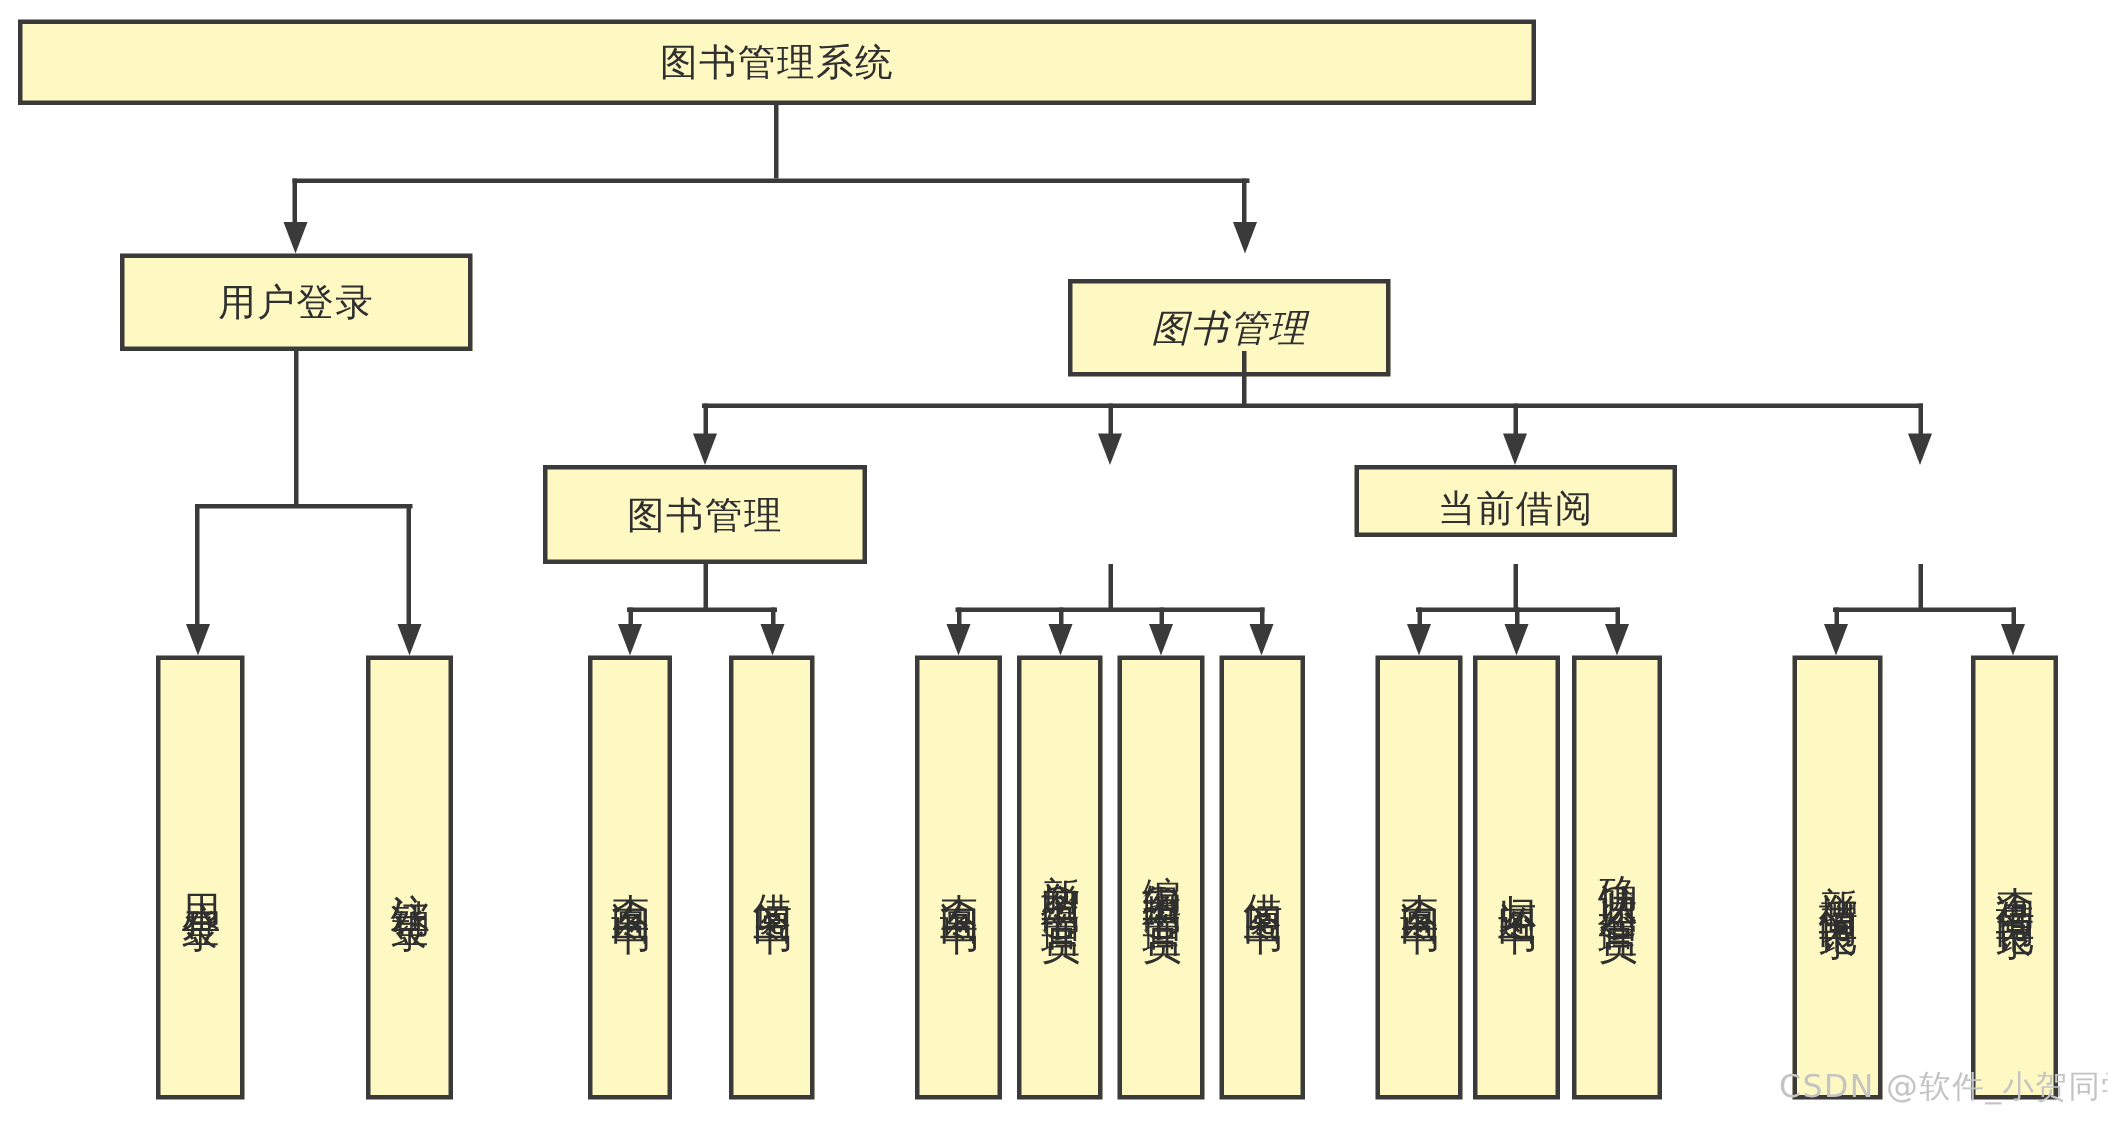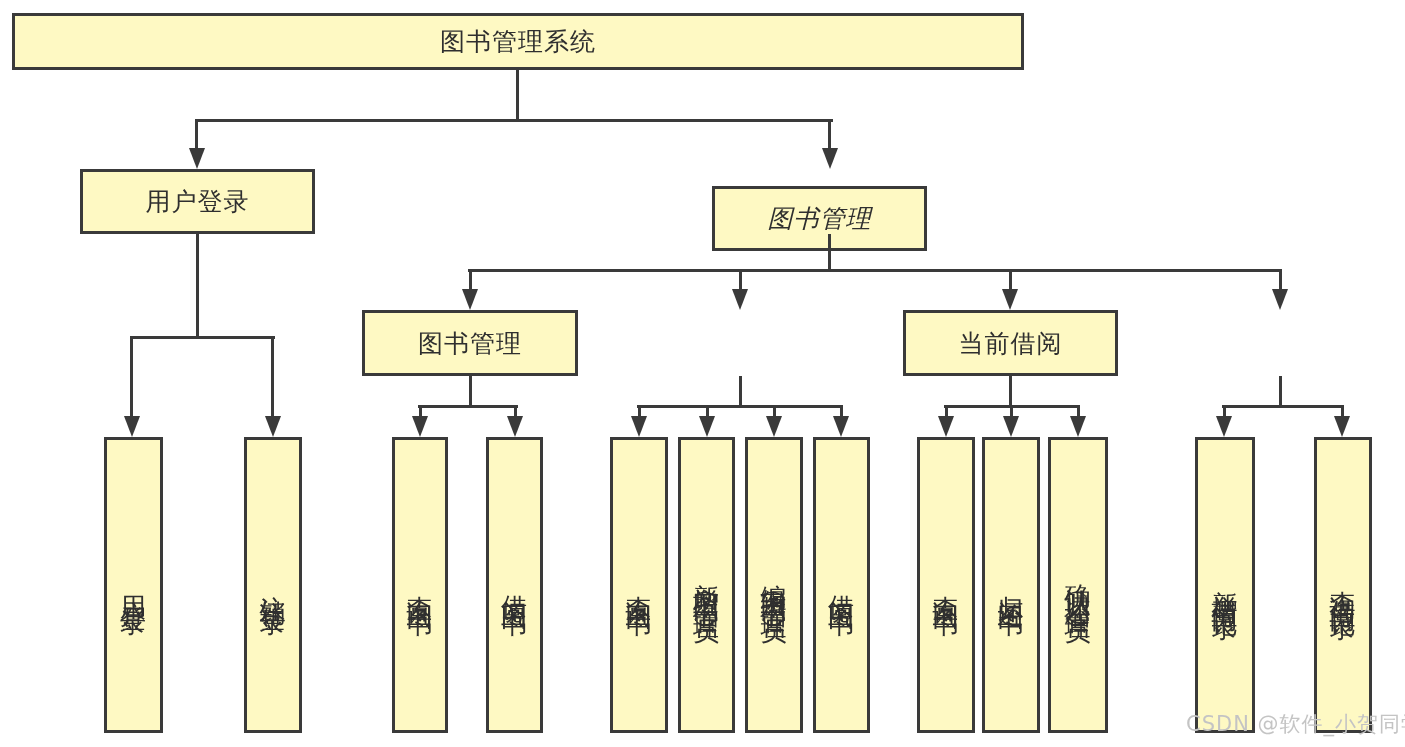--- a/index.html
+++ b/index.html
@@ -104,21 +104,21 @@
   <div class="vline" style="left:739px; top:269px; height:21px;"></div>
   <div class="arrow" style="left:732px; top:289px;"></div>
   <div class="vline" style="left:1009px; top:269px; height:21px;"></div>
   <div class="arrow" style="left:1002px; top:289px;"></div>
   <div class="vline" style="left:1279px; top:269px; height:21px;"></div>
   <div class="arrow" style="left:1272px; top:289px;"></div>
 
   <div class="node" style="left:362px; top:310px; width:216px; height:66px;">
     <span class="hlabel">图书管理</span>
   </div>
-  <div class="node" style="left:903px; top:310px; width:215px; height:66px;">
+  <div class="node" style="left:903px; top:310px; width:215px; height:48px;align-items:flex-end;">
     <span class="hlabel">当前借阅</span>
   </div>
 
   <div class="vline" style="left:469px; top:376px; height:30px;"></div>
   <div class="hline" style="left:418px; top:405px; width:100px;"></div>
   <div class="vline" style="left:419px; top:405px; height:12px;"></div>
   <div class="arrow" style="left:412px; top:416px;"></div>
   <div class="vline" style="left:514px; top:405px; height:12px;"></div>
   <div class="arrow" style="left:507px; top:416px;"></div>
 

